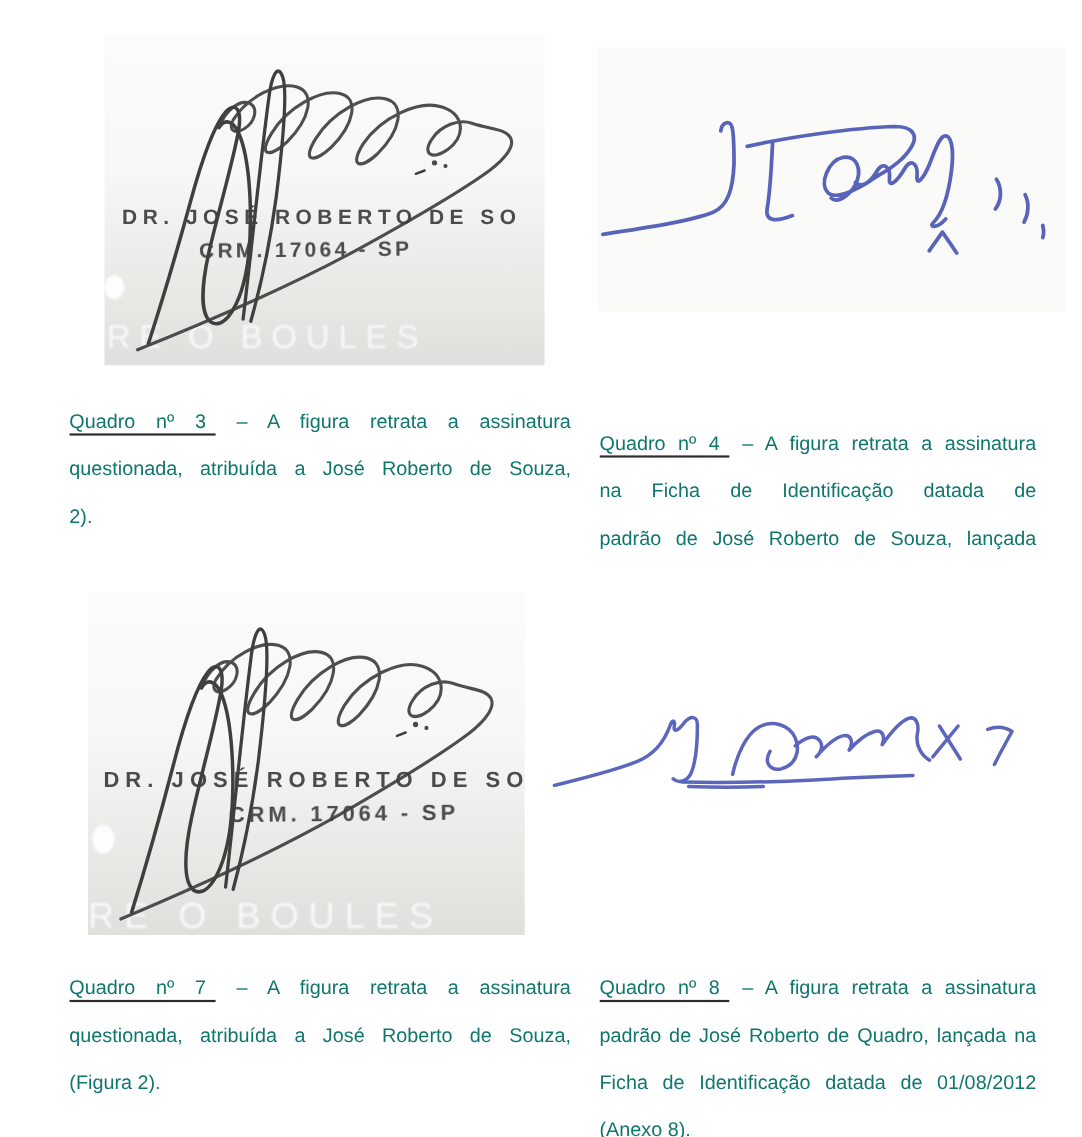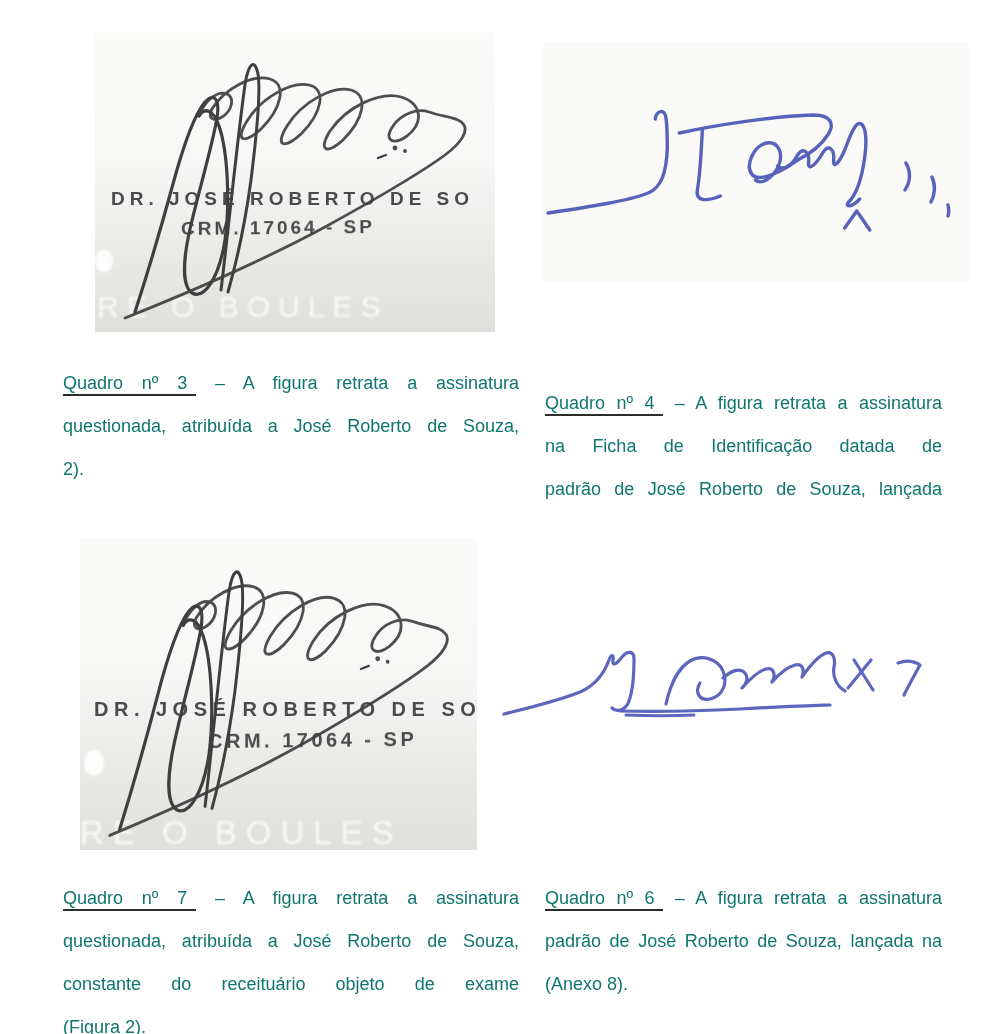--- a/index.html
+++ b/index.html
@@ -127,23 +127,23 @@
         <path d="M 348 80 L 371 52"></path>
         <path d="M 354 52 L 373 82"></path>
         <path d="M 398 55 C 406 52 414 53 420 57 C 415 66 409 77 404 87"></path>
       </g>
     </svg>
   </section>
 
   <div class="caption cap-left caption-3">
     <div class="cap-line"><span class="cap-title">Quadro nº 7</span> <span>– A figura retrata a assinatura</span></div>
     <div class="cap-line">questionada, atribuída a José Roberto de Souza,</div>
-    <div class="cap-line">constante do receituário objeto de exame</div>
     <div class="cap-line last">(Figura 2).</div>
   </div>
 
   <div class="caption cap-right caption-4">
-    <div class="cap-line"><span class="cap-title">Quadro nº 6</span> <span>– A figura retrata a assinatura</span></div>
-    <div class="cap-line">padrão de José Roberto de Souza, lançada na</div>
+    <div class="cap-line"><span class="cap-title">Quadro nº 8</span> <span>– A figura retrata a assinatura</span></div>
+    <div class="cap-line">padrão de José Roberto de Quadro, lançada na</div>
+    <div class="cap-line">Ficha de Identificação datada de 01/08/2012</div>
     <div class="cap-line last">(Anexo 8).</div>
   </div>
 
 </div>
 
 </body></html>

